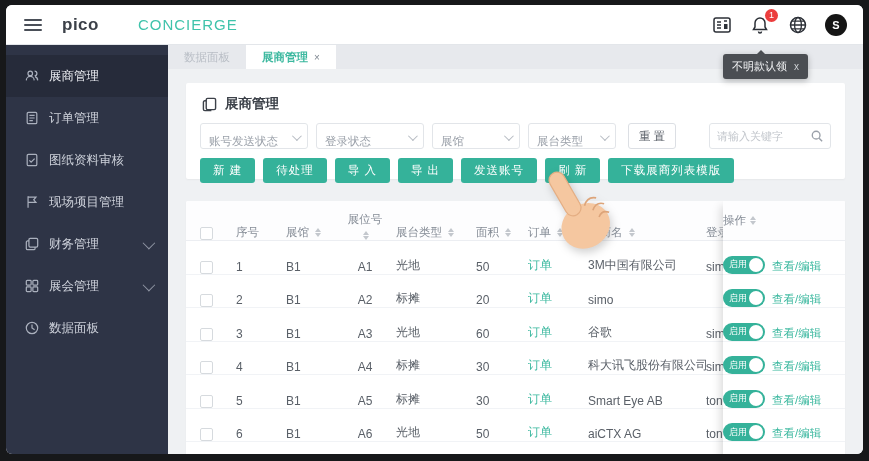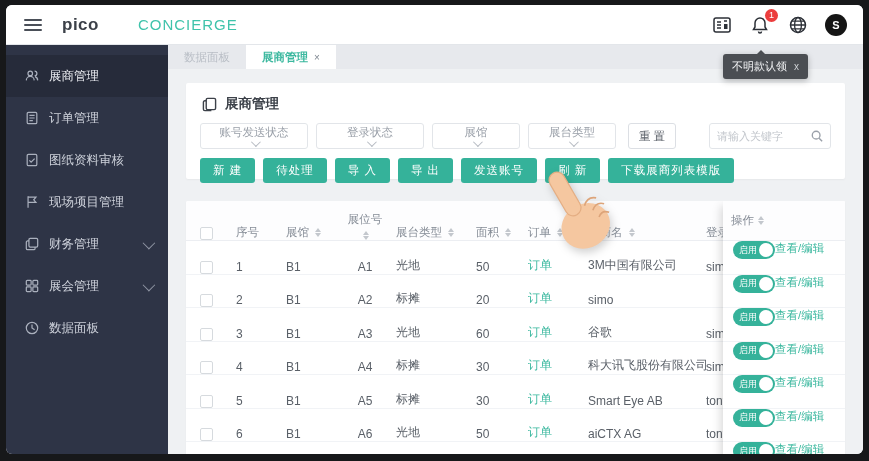--- a/index.html
+++ b/index.html
@@ -83,22 +83,22 @@
   .card { position:absolute; background:#fff; border-radius:2px; box-shadow:0 1px 2px rgba(0,0,0,.04); }
   .card-top { left:18px; right:18px; top:14px; height:96px; padding:10px 14px; }
   .card-table { left:18px; right:18px; top:132px; bottom:-18px; overflow:hidden; }
 
   .panel-title { display:flex; align-items:center; gap:8px; font-size:13.5px; font-weight:700; color:#3c4149; margin:2px 0 10px 2px; }
   .panel-title svg { width:15px; height:15px; stroke:#3c4149; fill:none; stroke-width:1.5; }
 
   .filter-row { display:flex; align-items:center; }
   .select {
     height:26px; border:1px solid #e2e5e9; border-radius:3px; background:#fff;
-    display:flex; align-items:center; justify-content:space-between;
-    font-size:11.5px; color:#9aa0a9; padding:1px 8px; margin-right:8px; cursor:pointer;flex-direction:column;
+    display:flex; align-items:flex-start; justify-content:space-between;
+    font-size:11.5px; color:#9aa0a9; padding:10px 8px; margin-right:8px; cursor:pointer;
   }
   .select.w1 { width:108px; } .select.w2 { width:108px; } .select.w3 { width:88px; } .select.w4 { width:88px; }
   .select .chev { width:7px; height:7px; border-right:1.3px solid #b6bbc2; border-bottom:1.3px solid #b6bbc2; transform:rotate(45deg) translateY(-2px); }
   .btn-reset {
     height:26px; width:48px; border:1px solid #dcdfe4; border-radius:3px; background:#fff;
     font-size:11.5px; color:#5a6068; cursor:pointer; margin-left:4px;
   }
   .search-box {
     margin-left:auto; width:122px; height:26px; border:1px solid #e2e5e9; border-radius:3px;
     display:flex; align-items:center; padding:4px 7px; background:#fff;
@@ -126,22 +126,22 @@
   .sort { display:inline-flex; flex-direction:column; gap:1px; margin-left:2px; }
   .sort i { display:block; width:0; height:0; border-left:3.5px solid transparent; border-right:3.5px solid transparent; }
   .sort .up { border-bottom:4px solid #c3c7cd; }
   .sort .dn { border-top:4px solid #c3c7cd; }
 
   
   .fixed-col {
     position:absolute; top:0; right:0; bottom:0; width:122px; background:#fff;
     box-shadow:-7px 0 9px -5px rgba(0,0,0,.16); z-index:5;
   }
-  .fixed-head { height:40px; display:flex; align-items:center; padding-left:8px; color:#858c96; font-size:11.5px; background:#fdfdfe; border-bottom:1px solid #eceef2; }
-  .frow { height:33.5px; display:flex; align-items:flex-start; gap:0; padding-left:10px; border-bottom:1px solid #f1f3f6; }
+  .fixed-head { height:40px; display:flex; align-items:center; padding-left:0; color:#858c96; font-size:11.5px; background:#fdfdfe; border-bottom:1px solid #eceef2; }
+  .frow { height:33.5px; display:flex; align-items:flex-end; gap:7px; border-bottom:1px solid #f1f3f6; }
   .toggle {
     position:relative; width:42px; height:18px; border-radius:9px; background:#35b29a;
     color:#fff; font-size:9px; display:flex; align-items:center; padding-left:6px; cursor:pointer; flex:0 0 42px;
   }
   .toggle .knob { position:absolute; right:2px; top:2px; width:14px; height:14px; border-radius:50%; background:#fff; }
   .edit-link { color:#3bb89f; font-size:11.5px; cursor:pointer; white-space:nowrap; }
 
   
   .hand { position:absolute; left:518px; top:160px; width:104px; height:96px; z-index:50; pointer-events:none;
           filter:drop-shadow(2px 4px 4px rgba(0,0,0,.18)); }

